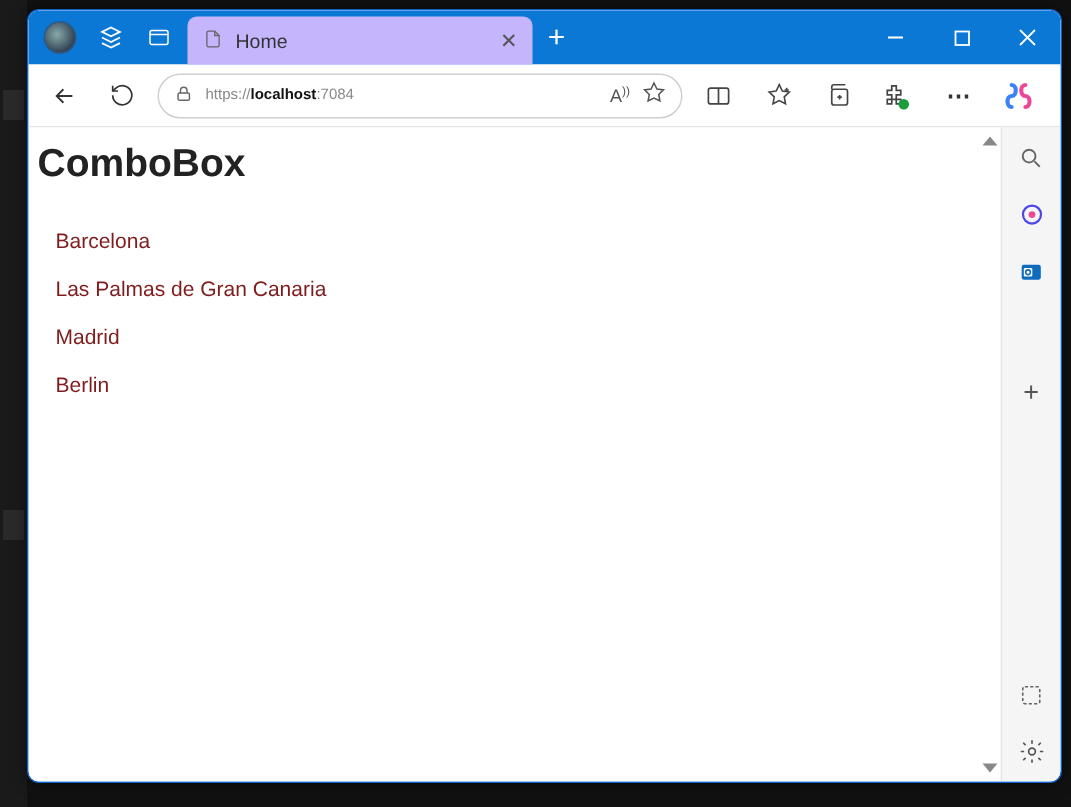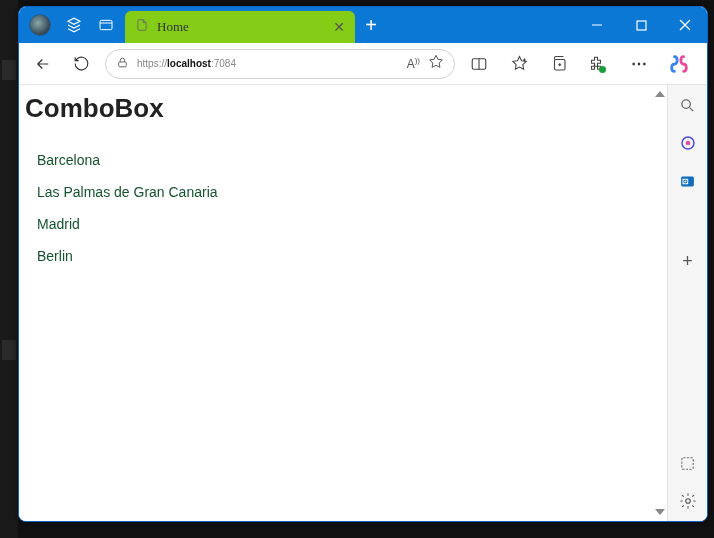--- a/index.html
+++ b/index.html
@@ -39,31 +39,30 @@
     .titlebar-left {
       display: flex; align-items: center; gap: 14px; padding: 0 10px;
     }
     .avatar {
       width: 22px; height: 22px; border-radius: 50%;
       background: radial-gradient(circle at 40% 40%, #8aa, #345 70%);
       border: 1px solid #2a5a8a;
     }
     .tb-icon { color: #fff; display: flex; align-items: center; justify-content: center; width: 18px; height: 18px; }
     .tab {
-      background: #84cc16;
+      background: #c4b5fd;
       margin-top: 4px;
       height: 32px;
       width: 230px;
       border-radius: 6px 6px 0 0;
       display: flex; align-items: center;
       padding: 0 10px;
       gap: 8px;
       color: #333;
       font-size: 13px;
-      font-family: Liberation Serif, serif;
     }
     .tab .title { flex: 1; }
     .tab .close { color: #555; font-size: 14px; }
     .newtab {
       display: flex; align-items: center; justify-content: center;
       width: 32px; color: #fff; font-size: 20px;
     }
     .titlebar-spacer { flex: 1; }
     .wincontrols { display: flex; }
     .wincontrol {
@@ -146,21 +145,21 @@
     .combo .chev {
       width: 0; height: 0;
       border-left: 6px solid transparent;
       border-right: 6px solid transparent;
       border-top: 7px solid #2f5fe0;
     }
     .options { padding: 4px 0; }
     .option {
       padding: 8px 18px;
       font-size: 14px;
-      color: #14532d;
+      color: #7f1d1d;
     }
   </style>
 </head>
 <body>
 
 <div class="leftedge">
   <div class="stripe" style="top:60px;height:20px"></div>
   <div class="stripe" style="top:340px;height:20px"></div>
 </div>
 

